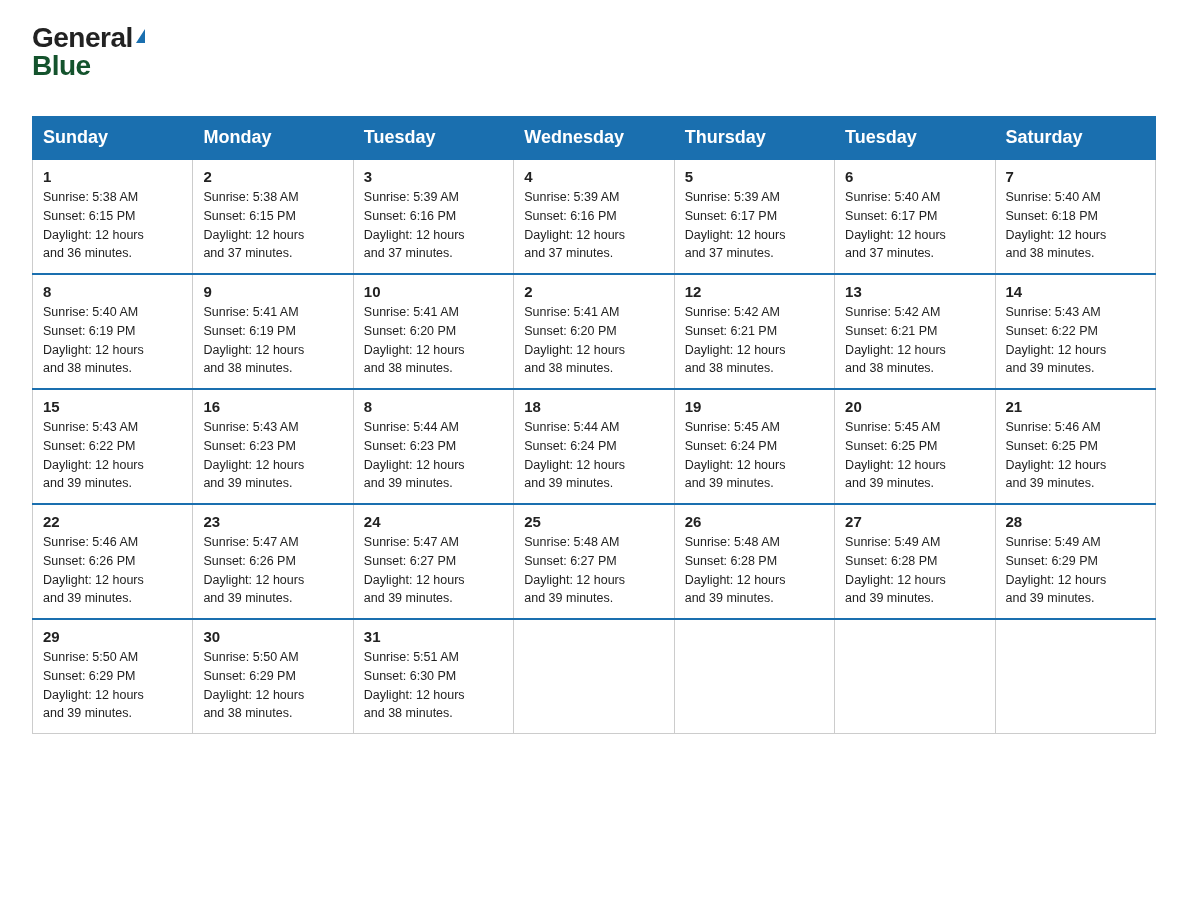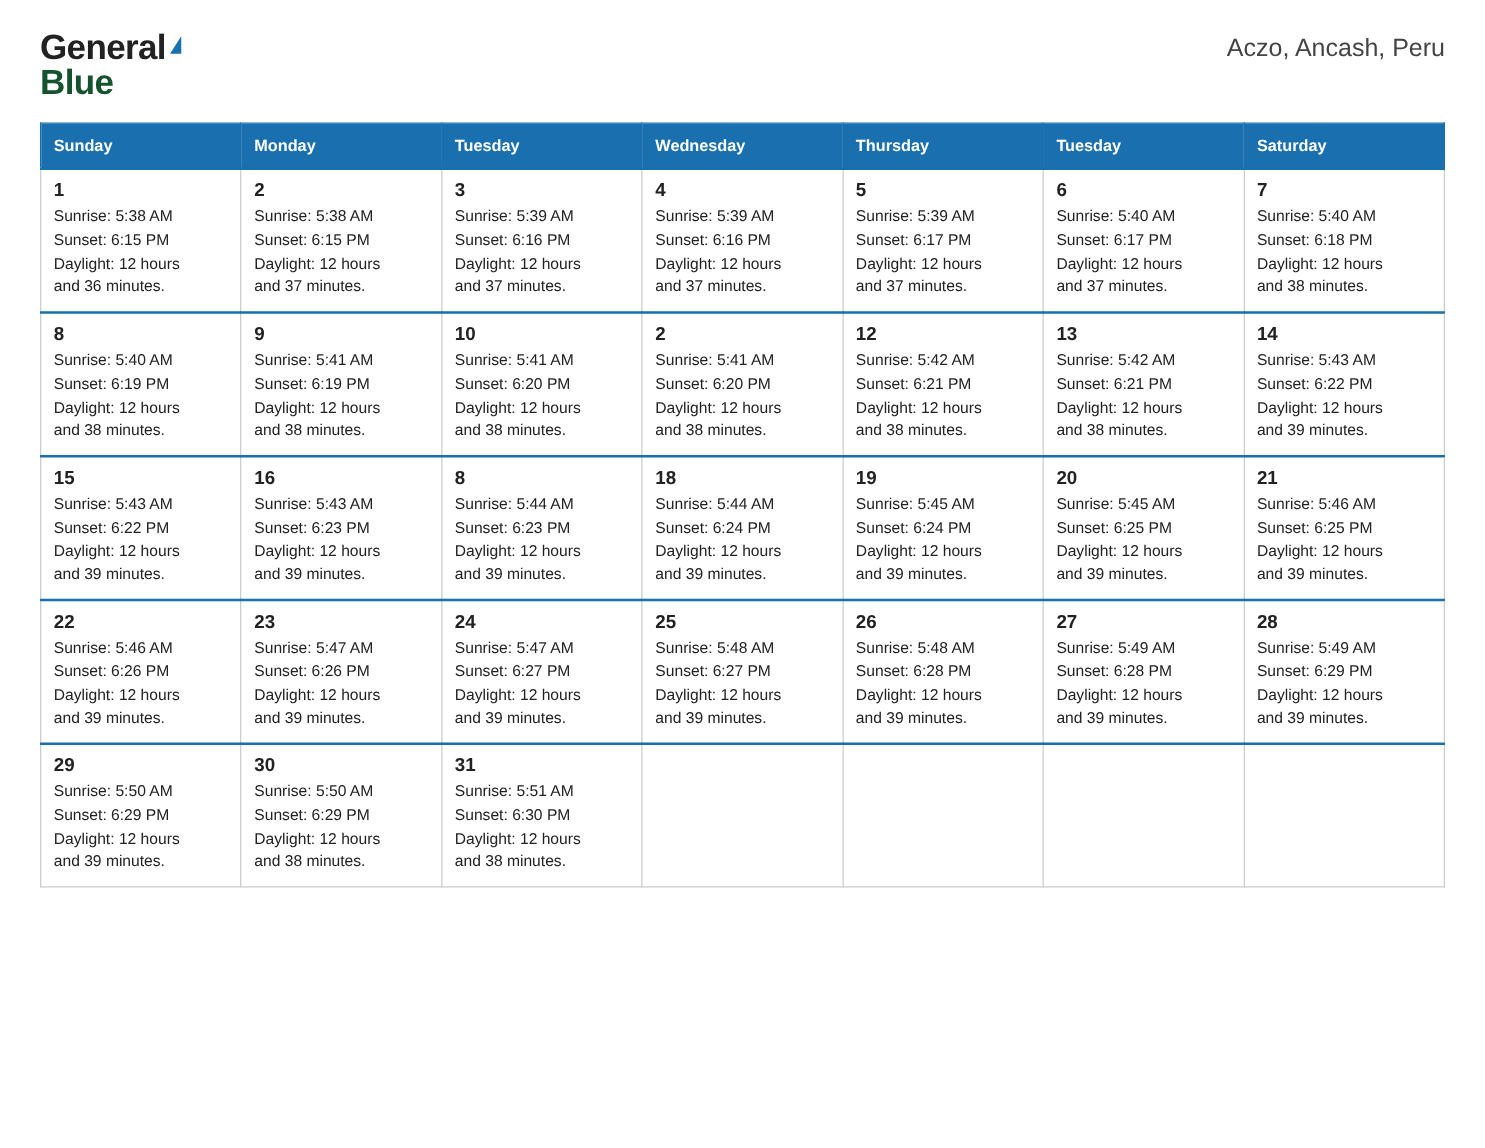--- a/index.html
+++ b/index.html
@@ -7,21 +7,21 @@
       font-family: Arial, sans-serif;
       background: #fff;
       padding: 24px 32px;
       width: 1188px;
       min-height: 918px;
     }
     .header-row {
       display: flex;
       align-items: flex-start;
       justify-content: space-between;
-      margin-bottom: 18px;
+      margin-bottom: 36px;
     }
     .logo {
       display: flex;
       flex-direction: column;
       align-items: flex-start;
     }
     .logo-text-general {
       font-size: 28px;
       font-weight: bold;
       color: #222;
@@ -54,21 +54,21 @@
       margin-top: 4px;
     }
     table {
       width: 100%;
       border-collapse: collapse;
       table-layout: fixed;
     }
     thead tr th {
       background: #1a6faf;
       color: #fff;
-      font-size: 13px;
+      font-size: 18px;
       font-weight: bold;
       padding: 10px 10px;
       text-align: left;
       border: 1px solid #1a6faf;
     }
     tbody tr td {
       vertical-align: top;
       padding: 8px 10px 10px 10px;
       border: 1px solid #ccc;
       font-size: 13px;
@@ -99,21 +99,20 @@
 
 <div class="header-row">
   <div class="logo">
     <div class="logo-line">
       <span class="logo-text-general">General</span>
       <span style="display:inline-block; width:0; height:0; border-left:9px solid transparent; border-right:0px solid transparent; border-bottom:14px solid #1a6faf; margin-left:3px; position:relative; top:-2px;"></span>
     </div>
     <span class="logo-text-blue">Blue</span>
   </div>
   <div class="title-block">
-    <div class="calendar-subtitle">Aczo, Ancash, Peru</div>
   </div>
 </div>
 
 <table>
   <thead>
     <tr id="header-row">
         <th>Sunday</th>
         <th>Monday</th>
         <th>Tuesday</th>
         <th>Wednesday</th>

